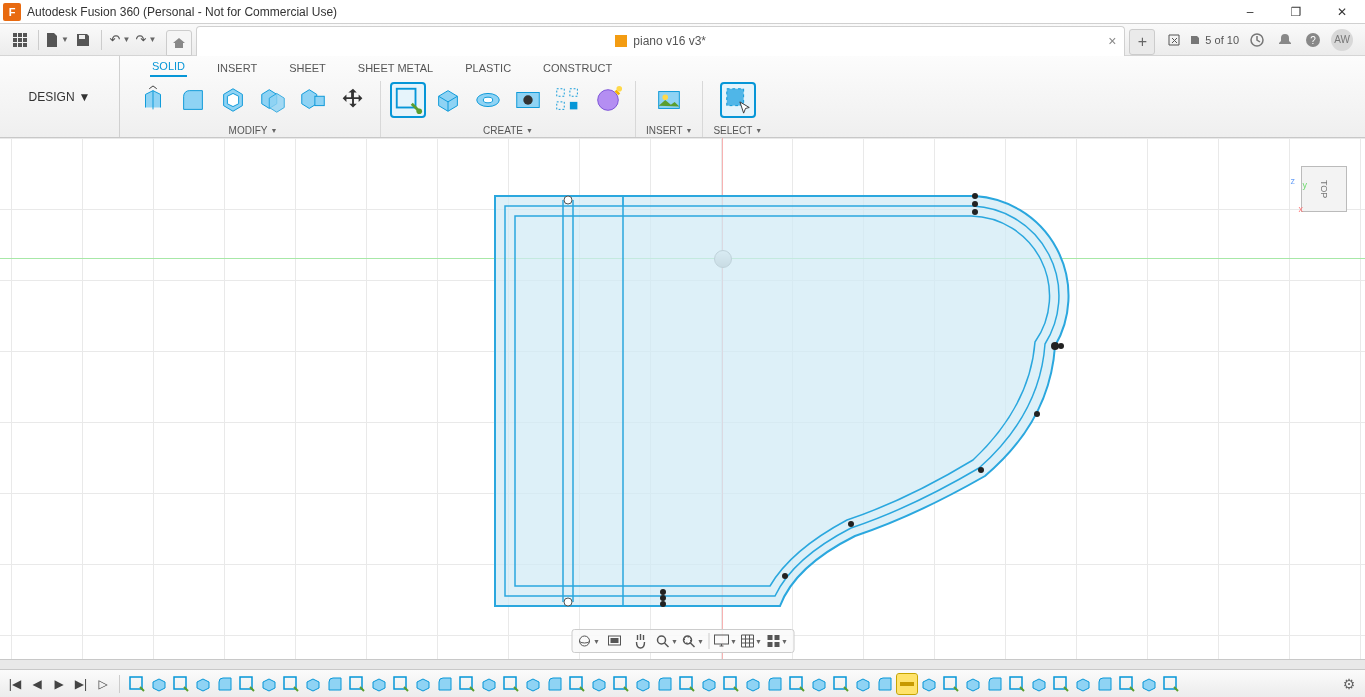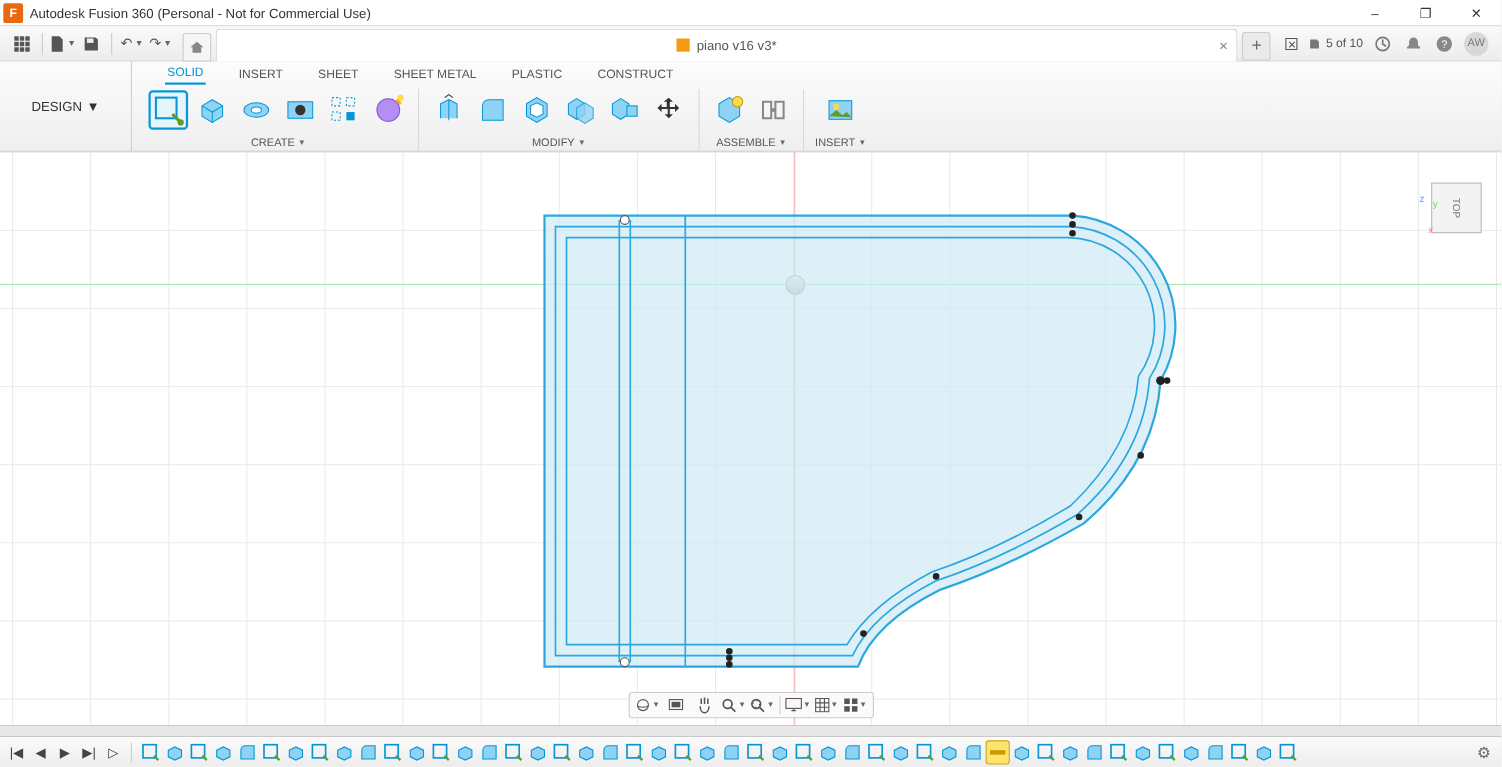--- a/index.html
+++ b/index.html
@@ -194,20 +194,64 @@
       <div class="rib-tab">INSERT</div>
       <div class="rib-tab">SHEET</div>
       <div class="rib-tab">SHEET METAL</div>
       <div class="rib-tab">PLASTIC</div>
       <div class="rib-tab">CONSTRUCT</div>
     </div>
     <div class="rib-tools">
 
       <div class="grp">
         <div class="grp-icons">
+          <div class="tool">
+              <svg viewBox="0 0 32 32">
+                <path d="M8 24V10l8-4 8 4v14" fill="#8fd3f4" stroke="#0696d7"></path>
+                <path d="M16 6v20" stroke="#0696d7"></path>
+                <path d="M12 4l4-3 4 3" fill="none" stroke="#333"></path>
+              </svg>
+            </div>
+          <div class="tool">
+              <svg viewBox="0 0 32 32">
+                <path d="M6 26V12a6 6 0 016-6h14v20z" fill="#8fd3f4" stroke="#0696d7"></path>
+              </svg>
+            </div>
+          <div class="tool">
+              <svg viewBox="0 0 32 32">
+                <path d="M6 10l10-6 10 6v12l-10 6-10-6z" fill="#8fd3f4" stroke="#0696d7"></path>
+                <path d="M10 12l6-3 6 3v8l-6 3-6-3z" fill="#fff" stroke="#0696d7"></path>
+              </svg>
+            </div>
+          <div class="tool">
+              <svg viewBox="0 0 32 32">
+                <path d="M4 10l8-5 8 5v10l-8 5-8-5z" fill="#8fd3f4" stroke="#0696d7"></path>
+                <path d="M12 14l8-5 8 5v10l-8 5-8-5z" fill="#8fd3f4" stroke="#0696d7" opacity=".8"></path>
+              </svg>
+            </div>
+          <div class="tool">
+              <svg viewBox="0 0 32 32">
+                <path d="M4 10l8-5 8 5v10l-8 5-8-5z" fill="#8fd3f4" stroke="#0696d7"></path>
+                <rect x="18" y="12" width="10" height="10" fill="#8fd3f4" stroke="#0696d7"></rect>
+              </svg>
+            </div>
+          <div class="tool">
+              <svg viewBox="0 0 32 32">
+                <path d="M16 4l4 4h-3v5h5v-3l4 4-4 4v-3h-5v5h3l-4 4-4-4h3v-5H9v3l-4-4 4-4v3h5V8h-3z" fill="#333"></path>
+              </svg>
+            </div>
+        </div>
+        <div class="grp-label">
+            <span>MODIFY</span>
+            <span class="caret"></span>
+          </div>
+      </div>
+
+      <div class="grp">
+        <div class="grp-icons">
           <div class="tool sel">
             <svg viewBox="0 0 32 32">
                 <rect x="4" y="4" width="20" height="20" fill="none" stroke="#0696d7" stroke-width="2"></rect>
                 <path d="M20 20l8 8" stroke="#5a9e2f" stroke-width="3"></path>
                 <circle cx="28" cy="28" r="3" fill="#5a9e2f"></circle>
               </svg>
           </div>
           <div class="tool">
             <svg viewBox="0 0 32 32">
                 <path d="M6 12l10-6 10 6v10l-10 6-10-6z" fill="#8fd3f4" stroke="#0696d7"></path>
@@ -241,103 +285,53 @@
                 <circle cx="28" cy="4" r="3" fill="#ffd94a"></circle>
               </svg>
           </div>
         </div>
         <div class="grp-label">
             <span>CREATE</span>
             <span class="caret"></span>
           </div>
       </div>
 
-      <div class="grp">
-        <div class="grp-icons">
-          <div class="tool">
-              <svg viewBox="0 0 32 32">
-                <path d="M8 24V10l8-4 8 4v14" fill="#8fd3f4" stroke="#0696d7"></path>
-                <path d="M16 6v20" stroke="#0696d7"></path>
-                <path d="M12 4l4-3 4 3" fill="none" stroke="#333"></path>
-              </svg>
-            </div>
-          <div class="tool">
-              <svg viewBox="0 0 32 32">
-                <path d="M6 26V12a6 6 0 016-6h14v20z" fill="#8fd3f4" stroke="#0696d7"></path>
-              </svg>
-            </div>
-          <div class="tool">
-              <svg viewBox="0 0 32 32">
-                <path d="M6 10l10-6 10 6v12l-10 6-10-6z" fill="#8fd3f4" stroke="#0696d7"></path>
-                <path d="M10 12l6-3 6 3v8l-6 3-6-3z" fill="#fff" stroke="#0696d7"></path>
-              </svg>
-            </div>
-          <div class="tool">
-              <svg viewBox="0 0 32 32">
-                <path d="M4 10l8-5 8 5v10l-8 5-8-5z" fill="#8fd3f4" stroke="#0696d7"></path>
-                <path d="M12 14l8-5 8 5v10l-8 5-8-5z" fill="#8fd3f4" stroke="#0696d7" opacity=".8"></path>
-              </svg>
-            </div>
-          <div class="tool">
-              <svg viewBox="0 0 32 32">
-                <path d="M4 10l8-5 8 5v10l-8 5-8-5z" fill="#8fd3f4" stroke="#0696d7"></path>
-                <rect x="18" y="12" width="10" height="10" fill="#8fd3f4" stroke="#0696d7"></rect>
-              </svg>
-            </div>
-          <div class="tool">
-              <svg viewBox="0 0 32 32">
-                <path d="M16 4l4 4h-3v5h5v-3l4 4-4 4v-3h-5v5h3l-4 4-4-4h3v-5H9v3l-4-4 4-4v3h5V8h-3z" fill="#333"></path>
-              </svg>
-            </div>
-        </div>
-        <div class="grp-label">
-            <span>MODIFY</span>
-            <span class="caret"></span>
-          </div>
-      </div>
-
-      <div class="grp">
-        <div class="grp-icons">
-          <div class="tool">
-              <svg viewBox="0 0 32 32">
-                <path d="M6 10l10-6 10 6v12l-10 6-10-6z" fill="#8fd3f4" stroke="#0696d7"></path>
-                <circle cx="24" cy="8" r="5" fill="#ffd94a" stroke="#c79a00"></circle>
-              </svg>
-            </div>
-          <div class="tool">
-              <svg viewBox="0 0 32 32">
-                <path d="M6 8h8v16H6zM18 8h8v16h-8z" fill="none" stroke="#888" stroke-width="2"></path>
-                <circle cx="16" cy="16" r="2" fill="#888"></circle>
-              </svg>
-            </div>
-        </div>
-        <div class="grp-label">
-            <span>ASSEMBLE</span>
-            <span class="caret"></span>
-          </div>
-      </div>
 
 
 
       <div class="grp">
         <div class="grp-icons">
           <div class="tool">
               <svg viewBox="0 0 32 32">
                 <rect x="5" y="7" width="22" height="18" fill="#8fd3f4" stroke="#0696d7"></rect>
                 <circle cx="12" cy="13" r="3" fill="#ffd94a"></circle>
                 <path d="M5 22l7-6 6 5 4-3 5 5" fill="#5a9e2f"></path>
               </svg>
             </div>
         </div>
         <div class="grp-label">
             <span>INSERT</span>
             <span class="caret"></span>
           </div>
       </div>
 
+      <div class="grp">
+        <div class="grp-icons">
+          <div class="tool sel">
+              <svg viewBox="0 0 32 32">
+                <rect x="4" y="4" width="18" height="18" fill="#4fb6e8" stroke="#0696d7" stroke-dasharray="3"></rect>
+                <path d="M18 18l10 6-4 1-2 5-4-12z" fill="#fff" stroke="#333"></path>
+              </svg>
+            </div>
+        </div>
+        <div class="grp-label">
+            <span>SELECT</span>
+            <span class="caret"></span>
+          </div>
+      </div>
 
     </div>
   </div>
 </div>
 
 <div class="canvas-wrap">
   <div class="grid"></div>
   <div class="axis-x"></div>
   <div class="axis-y"></div>
   <div class="origin"></div>

